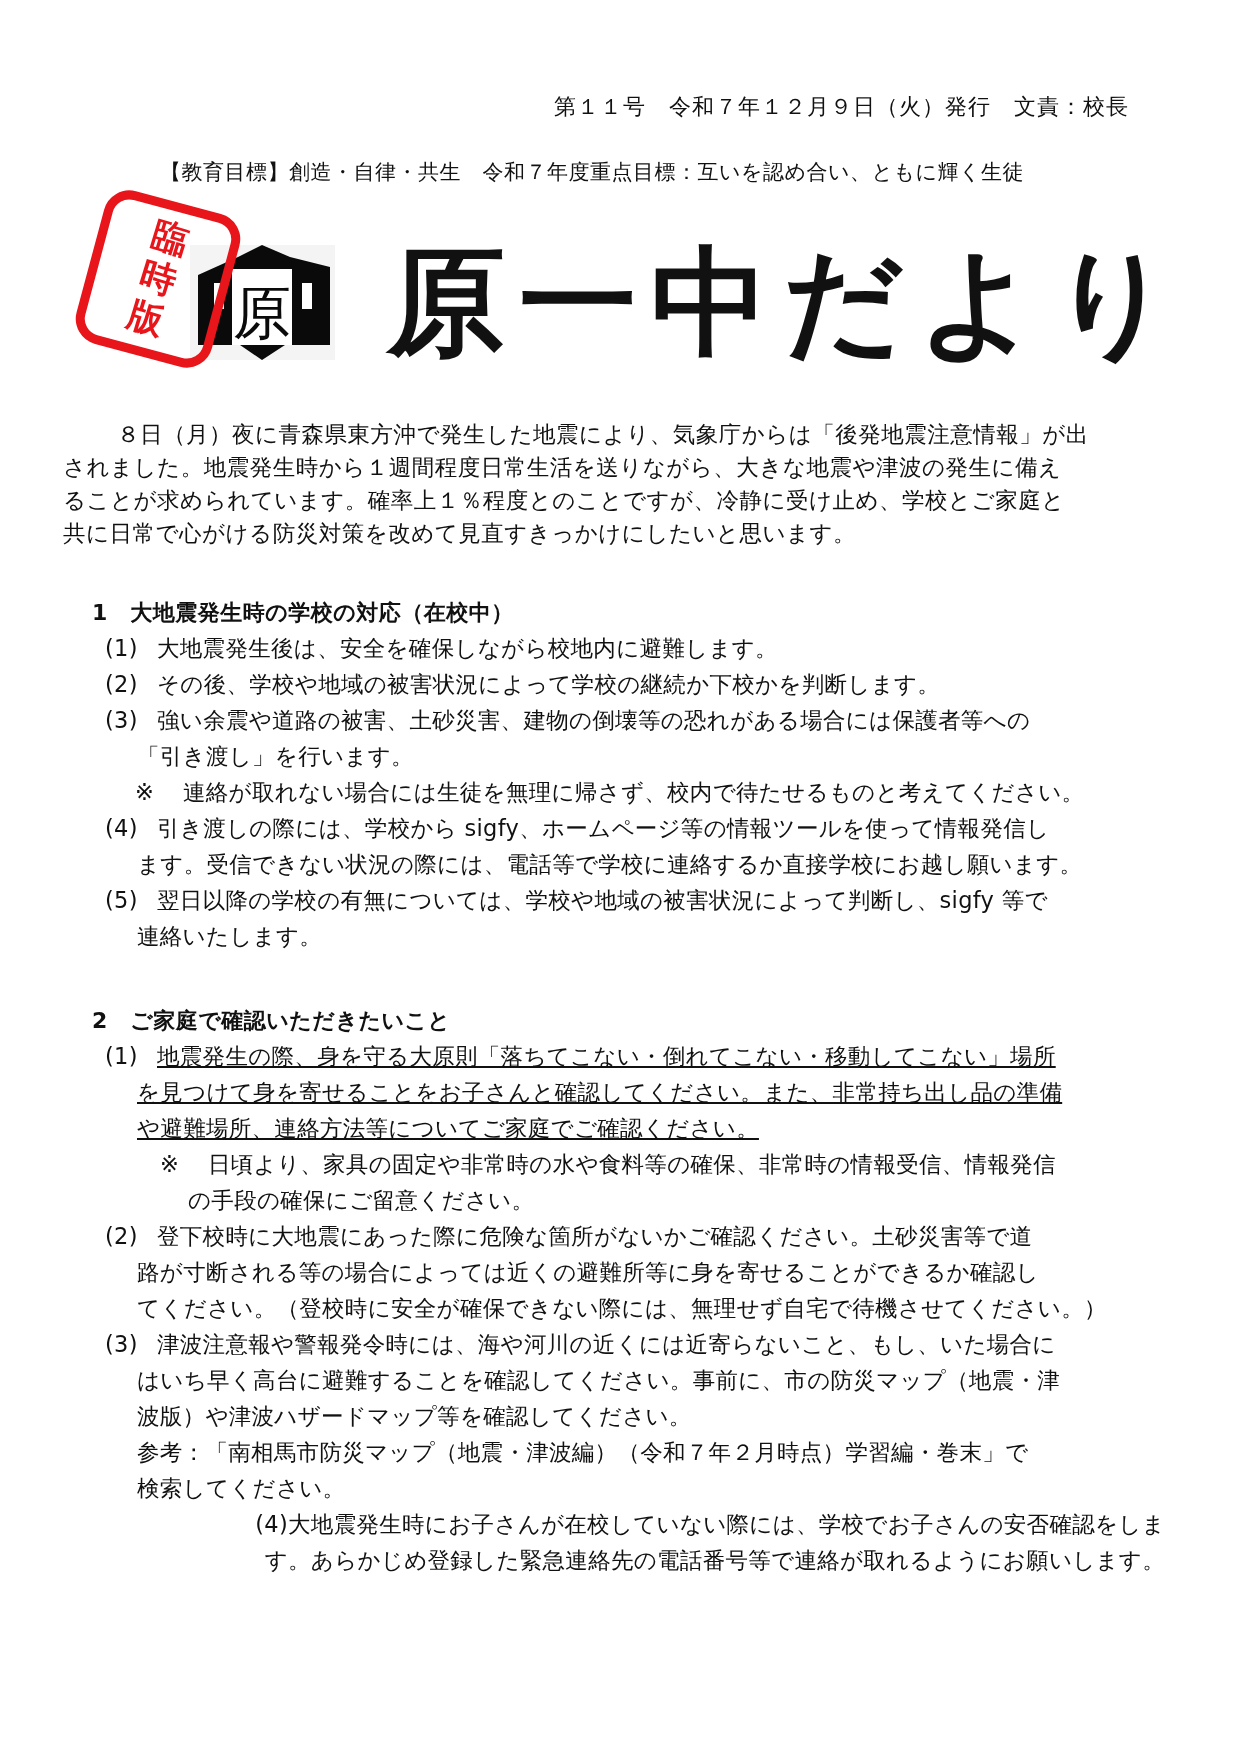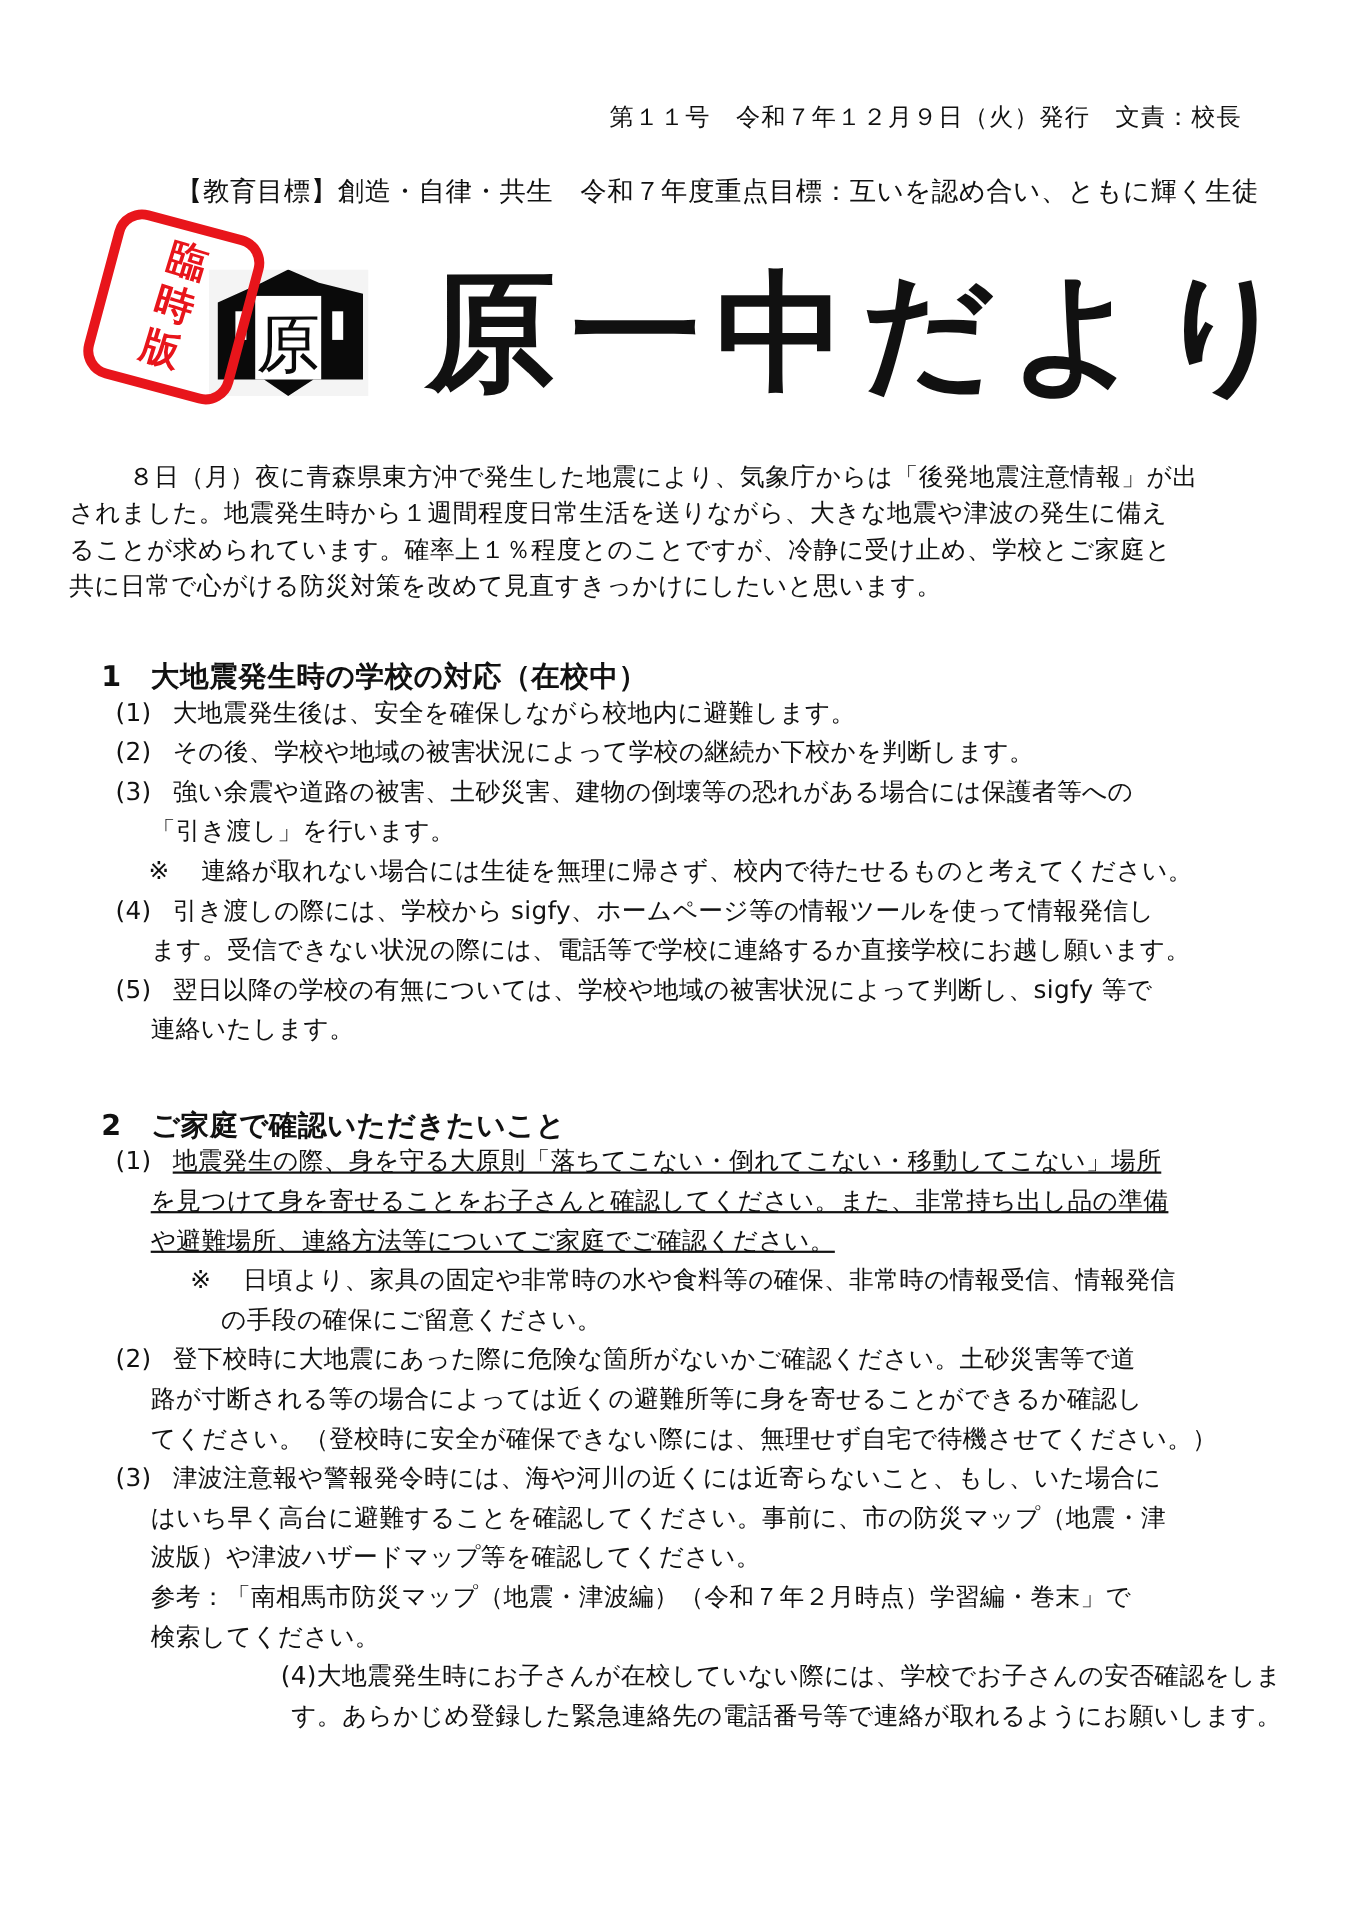--- a/index.html
+++ b/index.html
@@ -8,21 +8,21 @@
       font-family: "DejaVu Sans", "Liberation Sans", sans-serif;
       color: #111111;
     }
     .page { position: absolute; left: 0; top: 0; width: 1199px; height: 1755px; }
     .issue-line {
       position: absolute; right: 70px; top: 92px;
       font-size: 22px; letter-spacing: 1px; white-space: pre;
     }
     .goals-line {
       position: absolute; left: 160px; top: 158px;
-      font-size: 24px; white-space: pre; letter-spacing: 0.5px;
+      font-size: 21px; white-space: pre; letter-spacing: 0.5px;
     }
     
     .stamp {
       position: absolute; left: 88px; top: 200px; width: 140px; height: 158px;
       border: 9px solid #e8151b; border-radius: 26px;
       transform: rotate(15deg); box-sizing: border-box;
       background: transparent; z-index: 3;
     }
     .stamp-text {
       position: absolute; left: 0; right: 0; top: 6px;
@@ -39,21 +39,21 @@
       font-size: 118px; font-weight: bold; letter-spacing: 14px;
       line-height: 140px; white-space: nowrap; margin-left: 47px;
     }
     
     .body-text {
       position: absolute; left: 90px; width: 1075px;
       font-size: 22.5px; line-height: 33px; letter-spacing: 0.5px;
     }
     .intro { top: 418px; text-indent: 1.2em; }
     .section-heading {
-      position: absolute; left: 92px; font-size: 26px; font-weight: bold;
+      position: absolute; left: 92px; font-size: 22px; font-weight: bold;
       white-space: pre; letter-spacing: 0.5px;
     }
     .item {
       position: absolute; left: 105px; width: 1060px;
       font-size: 22.5px; line-height: 36px; letter-spacing: 0.3px;
     }
     .item .num { display: inline-block; width: 52px; }
     .item .cont { padding-left: 32px; display: block; }
     .note {
       position: absolute; font-size: 22.5px; line-height: 36px; letter-spacing: 0.3px;
@@ -120,21 +120,21 @@
     <span class="cont">連絡いたします。</span>
   </div>
 
   <div class="section-heading" style="top:1006px;">2　ご家庭で確認いただきたいこと</div>
 
   <div class="item" style="top:1038px;text-decoration:underline;">
     <span class="num">(1)</span><span>地震発生の際、身を守る大原則「落ちてこない・倒れてこない・移動してこない」場所</span>
     <span class="cont">を見つけて身を寄せることをお子さんと確認してください。また、非常持ち出し品の準備</span>
     <span class="cont">や避難場所、連絡方法等についてご家庭でご確認ください。</span>
   </div>
-  <div class="note" style="top:1146px; left:173px;">
+  <div class="note" style="top:1146px; left:160px;">
     <span class="mark">※</span><span>日頃より、家具の固定や非常時の水や食料等の確保、非常時の情報受信、情報発信</span>
     <span style="display:block; padding-left:28px;">の手段の確保にご留意ください。</span>
   </div>
   <div class="item" style="top:1218px;">
     <span class="num">(2)</span><span>登下校時に大地震にあった際に危険な箇所がないかご確認ください。土砂災害等で道</span>
     <span class="cont">路が寸断される等の場合によっては近くの避難所等に身を寄せることができるか確認し</span>
     <span class="cont">てください。（登校時に安全が確保できない際には、無理せず自宅で待機させてください。）</span>
   </div>
   <div class="item" style="top:1326px;">
     <span class="num">(3)</span><span>津波注意報や警報発令時には、海や河川の近くには近寄らないこと、もし、いた場合に</span>

